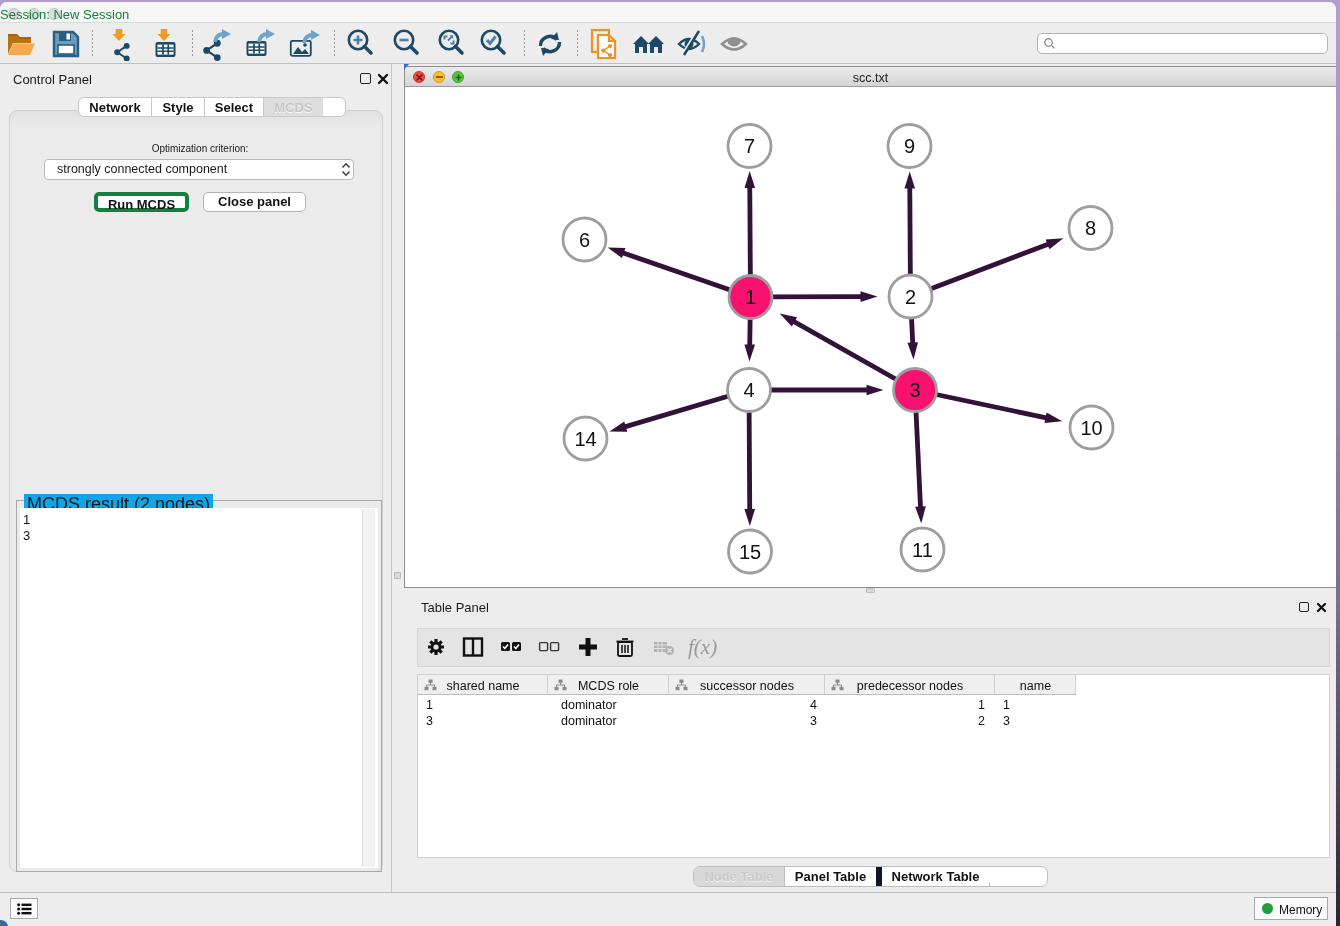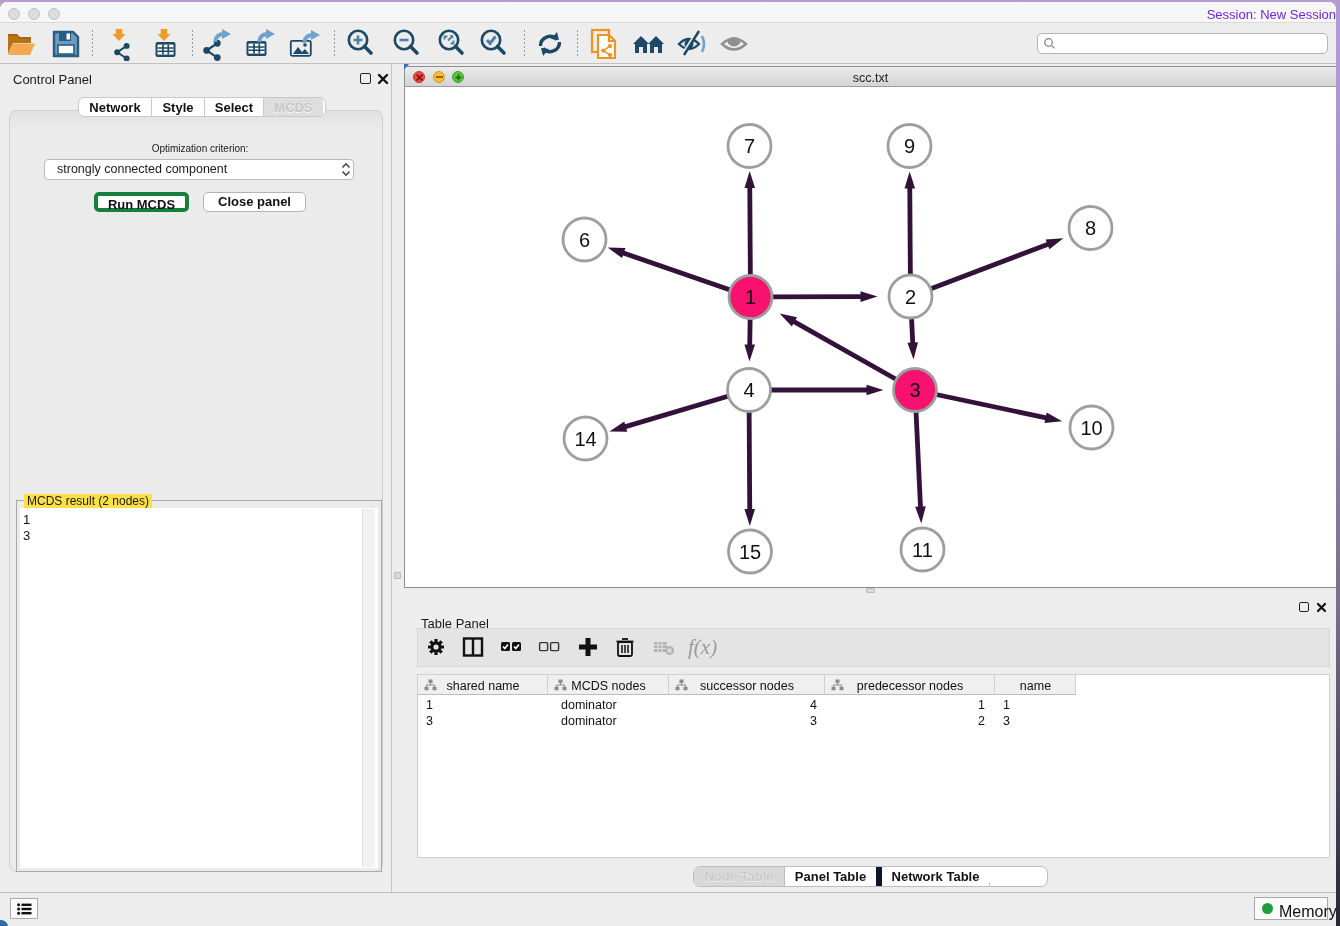--- a/index.html
+++ b/index.html
@@ -12,21 +12,21 @@
 <body>
 
 <div class="abs" style="left:0;top:0;width:1340px;height:926px;background:linear-gradient(#b49cd2 0%,#a291bd 30%,#7a6f8e 65%,#2a2433 100%);"></div>
 
 <div class="abs" style="left:0;top:2px;width:1336px;height:924px;background:#ededed;border-radius:7px 7px 0 0;"></div>
 
 <div class="abs" style="left:0;top:2px;width:1336px;height:21px;background:#f6f6f6;border-radius:7px 7px 0 0;border-bottom:1px solid #dadada;"></div>
 <div class="abs" style="left:8px;top:7.5px;width:12px;height:12px;border-radius:50%;background:#dcdcdc;border:1px solid #c3c3c3;"></div>
 <div class="abs" style="left:28px;top:7.5px;width:12px;height:12px;border-radius:50%;background:#dcdcdc;border:1px solid #c3c3c3;"></div>
 <div class="abs" style="left:48px;top:7.5px;width:12px;height:12px;border-radius:50%;background:#dcdcdc;border:1px solid #c3c3c3;"></div>
-<div class="abs" style="left:0;top:7px;width:1336px;text-align:right;font-size:13px;color:#6d28d9;">Session: New Session</div>
+<div class="abs" style="left:0;top:7px;width:1336px;text-align:left;font-size:13px;color:#15803d;">Session: New Session</div>
 
 <div class="abs" style="left:0;top:23px;width:1336px;height:41px;background:#ededed;border-bottom:1px solid #c0c0c0;"></div>
 <div id="toolbar-icons">
     <div class="abs" style="left:92px;top:30px;width:1px;height:28px;background-image:linear-gradient(#9a9a9a 40%,transparent 40%);background-size:1px 4px;"></div>
     <div class="abs" style="left:192px;top:30px;width:1px;height:28px;background-image:linear-gradient(#9a9a9a 40%,transparent 40%);background-size:1px 4px;"></div>
     <div class="abs" style="left:334px;top:30px;width:1px;height:28px;background-image:linear-gradient(#9a9a9a 40%,transparent 40%);background-size:1px 4px;"></div>
     <div class="abs" style="left:524px;top:30px;width:1px;height:28px;background-image:linear-gradient(#9a9a9a 40%,transparent 40%);background-size:1px 4px;"></div>
     <div class="abs" style="left:577px;top:30px;width:1px;height:28px;background-image:linear-gradient(#9a9a9a 40%,transparent 40%);background-size:1px 4px;"></div>
     <svg class="abs" style="left:4px;top:27px" width="34" height="34" viewBox="0 0 34 34">
       <path d="M4 7 L13 7 L16 10 L27 10 L27 15 L4 15 Z" fill="#a8650f"></path>
@@ -169,57 +169,57 @@
 
 <div class="abs" style="left:0;top:64px;width:392px;height:828px;background:#ededed;border-right:1px solid #c6c6c6;"></div>
 <div class="abs" style="left:13px;top:72px;font-size:13px;color:#1a1a1a;">Control Panel</div>
 <div class="abs" style="left:360px;top:73px;width:11px;height:11px;border:1.5px solid #222;border-radius:2px;"></div>
 <svg class="abs" style="left:377px;top:73px;" width="12" height="12" viewBox="0 0 12 12">
     <path d="M2 2 L10 10 M10 2 L2 10" stroke="#111" stroke-width="2.4" stroke-linecap="round"></path>
   </svg>
 
 <div class="abs" style="left:9px;top:110px;width:374px;height:762px;background:linear-gradient(#e1e1e1 0,#ebebeb 18px);border:1px solid #d0d0d0;border-radius:8px;"></div>
 
-<div class="abs" style="left:78px;top:97px;width:248px;height:20px;background:#fff;border:1px solid #c9c9c9;border-radius:6px;overflow:hidden;">
+<div class="abs" style="left:78px;top:97px;width:268px;height:20px;background:#fff;border:1px solid #c9c9c9;border-radius:6px;overflow:hidden;">
   <div class="abs" style="left:0;top:0;width:73px;height:20px;border-right:1px solid #c9c9c9;text-align:center;font-size:13px;font-weight:700;color:#111;line-height:19px;">Network</div>
   <div class="abs" style="left:73px;top:0;width:53px;height:20px;border-right:1px solid #c9c9c9;text-align:center;font-size:13px;font-weight:700;color:#111;line-height:19px;">Style</div>
   <div class="abs" style="left:126px;top:0;width:59px;height:20px;border-right:1px solid #c9c9c9;text-align:center;font-size:13px;font-weight:700;color:#111;line-height:19px;">Select</div>
   <div class="abs" style="left:185px;top:0;width:59px;height:20px;background:#dedede;text-align:center;font-size:13px;font-weight:700;color:#c6c6c6;line-height:19px;text-shadow:0 1px 0 #f8f8f8;">MCDS</div>
 </div>
 
 <div class="abs" style="left:0;top:143px;width:400px;text-align:center;font-size:10px;color:#1a1a1a;">Optimization criterion:</div>
 <div class="abs" style="left:44px;top:159px;width:310px;height:21px;background:#fff;border:1px solid #b9b9b9;border-radius:4px;"></div>
 <div class="abs" style="left:57px;top:162px;font-size:12.5px;color:#1a1a1a;">strongly connected component</div>
 <svg class="abs" style="left:340px;top:162px;" width="12" height="15" viewBox="0 0 12 15">
     <path d="M2.5 5.5 L6 1.8 L9.5 5.5" fill="none" stroke="#444" stroke-width="1.6"></path>
     <path d="M2.5 9.5 L6 13.2 L9.5 9.5" fill="none" stroke="#444" stroke-width="1.6"></path>
   </svg>
 
 <div class="abs" style="left:94px;top:192px;width:95px;height:20px;background:#fff;border:4px solid #15803d;border-radius:5px;text-align:center;font-size:13px;font-weight:700;color:#111;line-height:18px;">Run MCDS</div>
 <div class="abs" style="left:203px;top:192px;width:103px;height:20px;background:#fff;border:1px solid #b5b5b5;border-radius:5px;text-align:center;font-size:13px;font-weight:700;color:#111;line-height:18px;">Close panel</div>
 
 <div class="abs" style="left:16px;top:500px;width:366px;height:372px;border:1px solid #a9a9a9;"></div>
-<div class="abs" style="left:24px;top:494px;background:#fde047;padding:0 3px;font-size:12px;color:#1a1a1a;">MCDS result (2 nodes)</div>
+<div class="abs" style="left:24px;top:494px;background:#0ea5e9;padding:0 3px;font-size:18px;color:#1a1a1a;">MCDS result (2 nodes)</div>
 <div class="abs" style="left:20px;top:508px;width:358px;height:360px;background:#fff;"></div>
 <div class="abs" style="left:362px;top:509px;width:13px;height:358px;background:#f2f2f2;border-left:1px solid #e0e0e0;"></div>
 <div class="abs" style="left:23px;top:512px;font-size:13px;color:#111;line-height:16px;">1<br>3</div>
 
 <div class="abs" style="left:0;top:892px;width:1336px;height:34px;background:#ededed;border-top:1px solid #bfbfbf;"></div>
 <div class="abs" style="left:10px;top:898px;width:28px;height:21px;background:#fafafa;border:1px solid #a9a9a9;"></div>
 <svg class="abs" style="left:17px;top:903px;" width="15" height="12" viewBox="0 0 15 12">
     <circle cx="1.6" cy="1.8" r="1.5" fill="#111"></circle>
     <circle cx="1.6" cy="6" r="1.5" fill="#111"></circle>
     <circle cx="1.6" cy="10.2" r="1.5" fill="#111"></circle>
     <rect x="4.5" y="0.6" width="10" height="2.4" fill="#111"></rect>
     <rect x="4.5" y="4.8" width="10" height="2.4" fill="#111"></rect>
     <rect x="4.5" y="9" width="10" height="2.4" fill="#111"></rect>
   </svg>
 <div class="abs" style="left:1254px;top:897px;width:74px;height:23px;background:#fafafa;border:1px solid #a9a9a9;"></div>
 <div class="abs" style="left:1262px;top:903px;width:11px;height:11px;border-radius:50%;background:#1e9e3e;"></div>
-<div class="abs" style="left:1279px;top:903px;font-size:16px;color:#111;">Memory</div>
+<div class="abs" style="left:1279px;top:903px;font-size:12px;color:#111;">Memory</div>
 <div class="abs" style="left:-6px;top:920px;width:14px;height:14px;border-radius:50%;background:#2e6da4;"></div>
 
 <div class="abs" style="left:404px;top:66px;width:932px;height:522px;border:1px solid #8e8e8e;border-right:none;background:#fff;"></div>
 <div class="abs" style="left:405px;top:67px;width:931px;height:20px;background:linear-gradient(#ebebeb,#d4d4d4);border-bottom:1px solid #9c9c9c;border-radius:4px 0 0 0;"></div>
 <div class="abs" style="left:413px;top:71px;width:12px;height:12px;border-radius:50%;background:#ee4b40;border:0.5px solid #c33931;"></div>
 <svg class="abs" style="left:416px;top:74px;" width="7" height="7" viewBox="0 0 7 7">
     <path d="M1 1 L6 6 M6 1 L1 6" stroke="#7a120b" stroke-width="1.6" stroke-linecap="round"></path>
   </svg>
 <div class="abs" style="left:432.5px;top:71px;width:12px;height:12px;border-radius:50%;background:#f6be30;border:0.5px solid #d29a22;"></div>
 <div class="abs" style="left:435.5px;top:76.3px;width:7px;height:2px;background:#975f10;"></div>
@@ -280,21 +280,21 @@
     <text x="1091.5" y="434.5" text-anchor="middle" font-size="20" fill="#111">10</text>
     <circle cx="922.5" cy="549.5" r="21.5" fill="#fff" stroke="#9e9e9e" stroke-width="2.8"></circle>
     <text x="922.5" y="556.5" text-anchor="middle" font-size="20" fill="#111">11</text>
     <circle cx="585.5" cy="438.5" r="21.5" fill="#fff" stroke="#9e9e9e" stroke-width="2.8"></circle>
     <text x="585.5" y="445.5" text-anchor="middle" font-size="20" fill="#111">14</text>
     <circle cx="750" cy="551.5" r="21.5" fill="#fff" stroke="#9e9e9e" stroke-width="2.8"></circle>
     <text x="750" y="558.5" text-anchor="middle" font-size="20" fill="#111">15</text>
   </svg>
 
 <div class="abs" style="left:404px;top:588px;width:932px;height:304px;background:#ededed;"></div>
-<div class="abs" style="left:421px;top:600px;font-size:13px;color:#1a1a1a;margin-top:16px;">Table Panel</div>
+<div class="abs" style="left:421px;top:600px;font-size:13px;color:#1a1a1a;">Table Panel</div>
 <div class="abs" style="left:1299px;top:602px;width:10px;height:10px;border:1.5px solid #222;border-radius:2px;"></div>
 <svg class="abs" style="left:1316px;top:602px;" width="11" height="11" viewBox="0 0 11 11">
     <path d="M2 2 L9 9 M9 2 L2 9" stroke="#111" stroke-width="2.2" stroke-linecap="round"></path>
   </svg>
 
 <div class="abs" style="left:417px;top:628px;width:913px;height:39px;background:#e4e4e4;border:1px solid #d6d6d6;"></div>
 <div id="table-toolbar">
     <svg class="abs" style="left:425px;top:636px" width="22" height="22" viewBox="0 0 22 22">
       <g fill="#111">
         <circle cx="11" cy="11" r="5.5"></circle>
@@ -349,21 +349,21 @@
       <path d="M6.5 4 L6.5 6 M2.5 7.8 L2.5 6 L10.5 6 L10.5 7.8" fill="none" stroke="#8a8a8a" stroke-width="1"></path>
     </svg>
     <div class="abs" style="left:418px;top:679px;width:130px;text-align:center;font-size:12.5px;color:#111;">shared name</div>
     <div class="abs" style="left:548px;top:675px;width:121px;height:20px;background:#efefef;border-right:1px solid #cfcfcf;border-bottom:1px solid #bdbdbd;"></div>
     <svg class="abs" style="left:554px;top:679px;" width="13" height="12" viewBox="0 0 13 12">
       <rect x="4.5" y="0.5" width="4" height="3.4" fill="#8a8a8a"></rect>
       <rect x="0.5" y="7.8" width="4" height="3.4" fill="#8a8a8a"></rect>
       <rect x="8.5" y="7.8" width="4" height="3.4" fill="#8a8a8a"></rect>
       <path d="M6.5 4 L6.5 6 M2.5 7.8 L2.5 6 L10.5 6 L10.5 7.8" fill="none" stroke="#8a8a8a" stroke-width="1"></path>
     </svg>
-    <div class="abs" style="left:548px;top:679px;width:121px;text-align:center;font-size:12.5px;color:#111;">MCDS nodes</div>
+    <div class="abs" style="left:548px;top:679px;width:121px;text-align:center;font-size:12.5px;color:#111;">MCDS role</div>
     <div class="abs" style="left:669px;top:675px;width:156px;height:20px;background:#efefef;border-right:1px solid #cfcfcf;border-bottom:1px solid #bdbdbd;"></div>
     <svg class="abs" style="left:675px;top:679px;" width="13" height="12" viewBox="0 0 13 12">
       <rect x="4.5" y="0.5" width="4" height="3.4" fill="#8a8a8a"></rect>
       <rect x="0.5" y="7.8" width="4" height="3.4" fill="#8a8a8a"></rect>
       <rect x="8.5" y="7.8" width="4" height="3.4" fill="#8a8a8a"></rect>
       <path d="M6.5 4 L6.5 6 M2.5 7.8 L2.5 6 L10.5 6 L10.5 7.8" fill="none" stroke="#8a8a8a" stroke-width="1"></path>
     </svg>
     <div class="abs" style="left:669px;top:679px;width:156px;text-align:center;font-size:12.5px;color:#111;">successor nodes</div>
     <div class="abs" style="left:825px;top:675px;width:170px;height:20px;background:#efefef;border-right:1px solid #cfcfcf;border-bottom:1px solid #bdbdbd;"></div>
     <svg class="abs" style="left:831px;top:679px;" width="13" height="12" viewBox="0 0 13 12">

